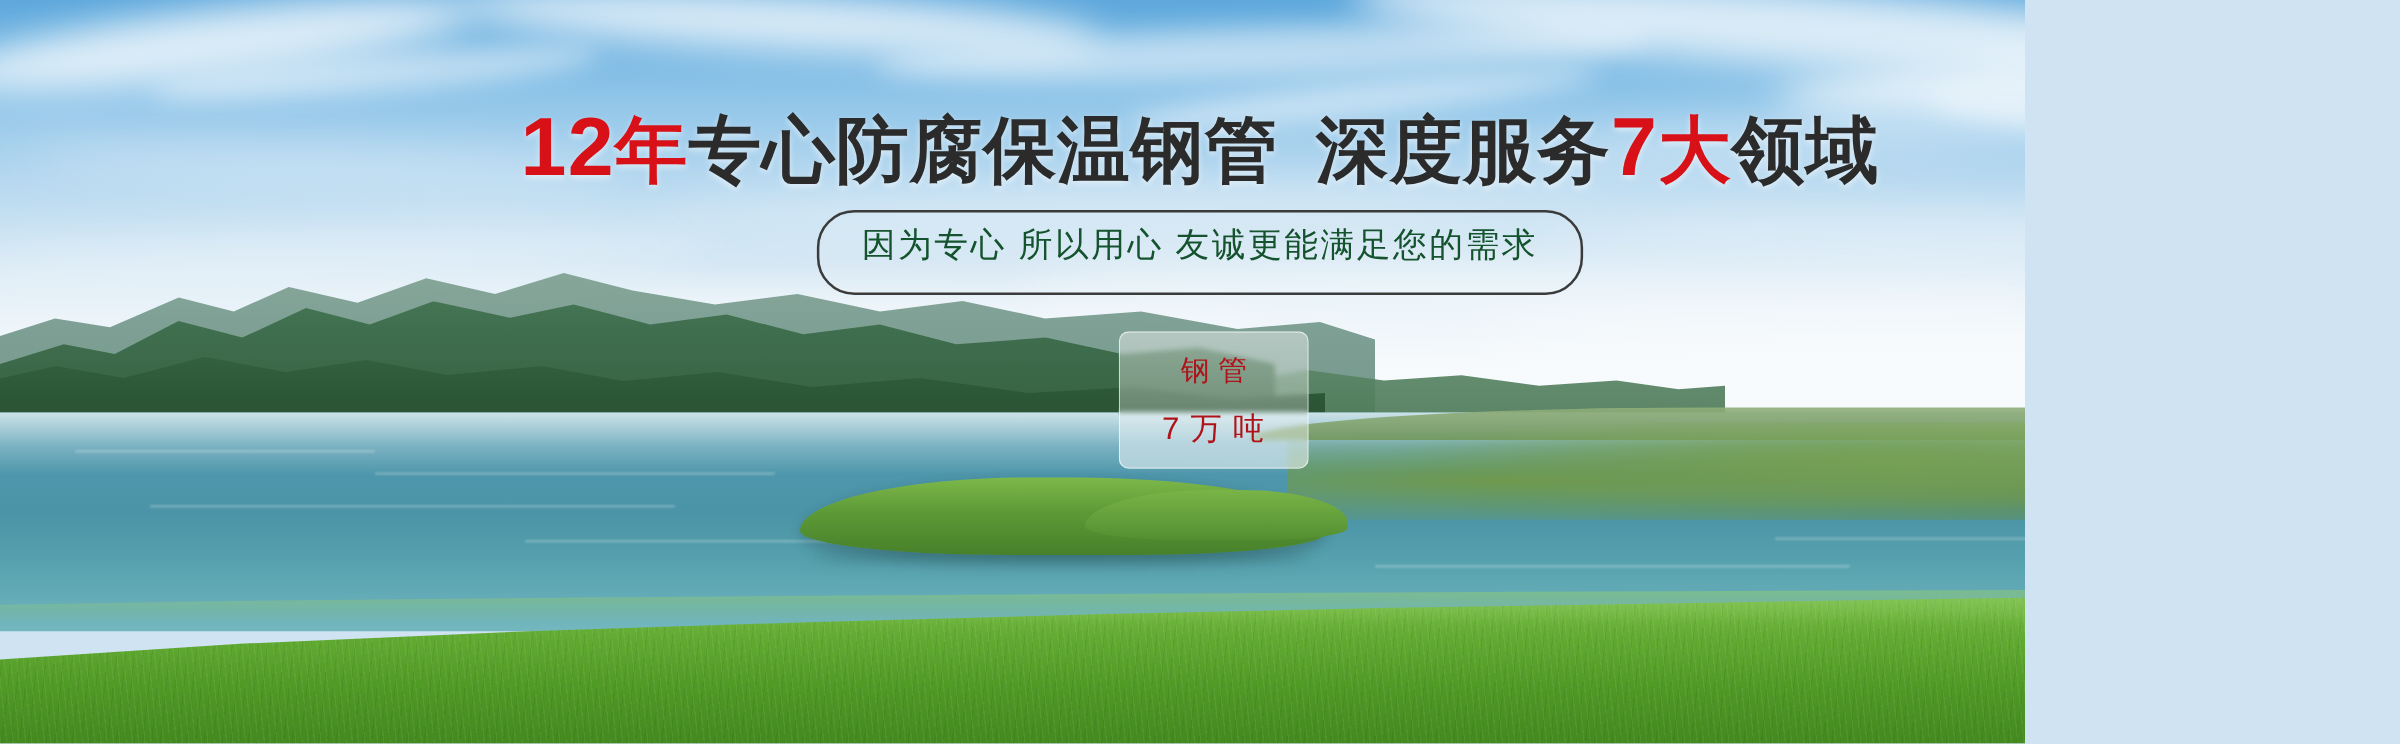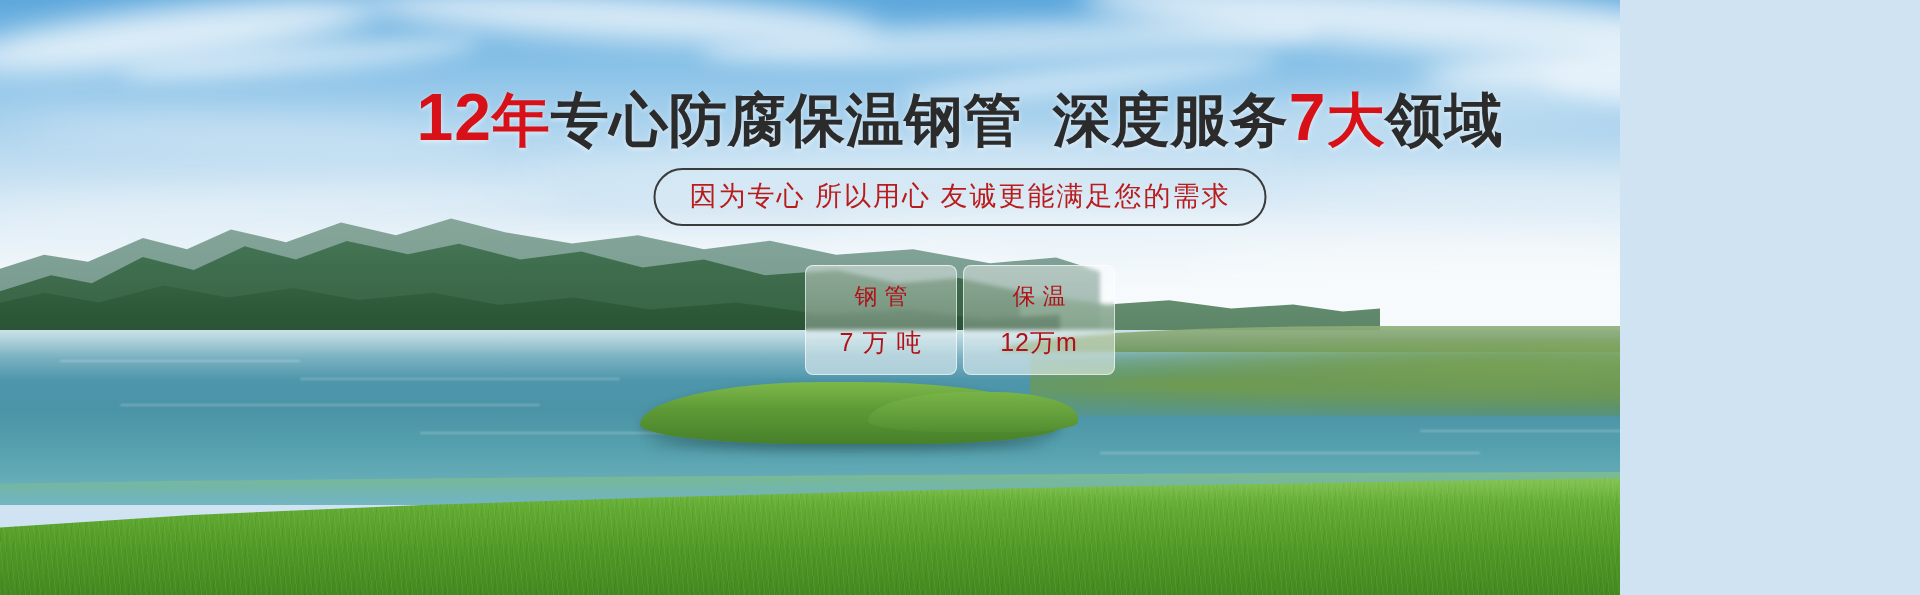--- a/index.html
+++ b/index.html
@@ -197,22 +197,22 @@
   .headline .hl-dark { color:#2b2b2b; }
   .headline .hl-red  { color:#d81118; }
   .headline .hl-num  { font-size:66px; }
   .headline .hl-gap  { display:inline-block; width:30px; }
 
   .subpill {
     position:absolute; left:50%; top:168px;
     transform:translateX(-50%);
     border:2px solid #3b3b3b;
     border-radius:30px;
-    padding:8px 34px 10px 34px;
-    color:#b91c1c;
+    padding:8px 34px 20px 34px;
+    color:#14532d;
     font-size:27px;
     letter-spacing:2px;
     white-space:nowrap;
     background:rgba(255,255,255,0.08);
   }
 
   .cards {
     position:absolute; left:50%; top:265px;
     transform:translateX(-50%);
     display:flex;
@@ -220,20 +220,21 @@
   }
   .card {
     width:152px; height:110px;
     background:linear-gradient(180deg, rgba(255,255,255,0.42) 0%, rgba(255,255,255,0.30) 55%, rgba(255,255,255,0.52) 100%);
     border:1px solid rgba(255,255,255,0.62);
     border-radius:8px;
     display:flex; flex-direction:column;
     align-items:center; justify-content:center;
     gap:14px;
     backdrop-filter:blur(2px);
+    margin-left:22px;
   }
   .card-label {
     color:#b01219; font-size:23px; letter-spacing:7px;
     text-indent:7px; font-weight:normal;
   }
   .card-value {
     color:#b01219; font-size:25px; letter-spacing:1px; white-space:nowrap;
   }
   .card-value sup { font-size:14px; vertical-align:super; }
 </style>
@@ -301,20 +302,16 @@
     </div>
 
     <div class="cards">
 
       <div class="card">
         <div class="card-label">钢管</div>
         <div class="card-value"><span>7 万 吨</span></div>
       </div>
 
 
-      <div class="card">
-        <div class="card-label">保温</div>
-        <div class="card-value"><span>12万m</span></div>
-      </div>
 
     </div>
   </div>
 </div>
 
 </body></html>

